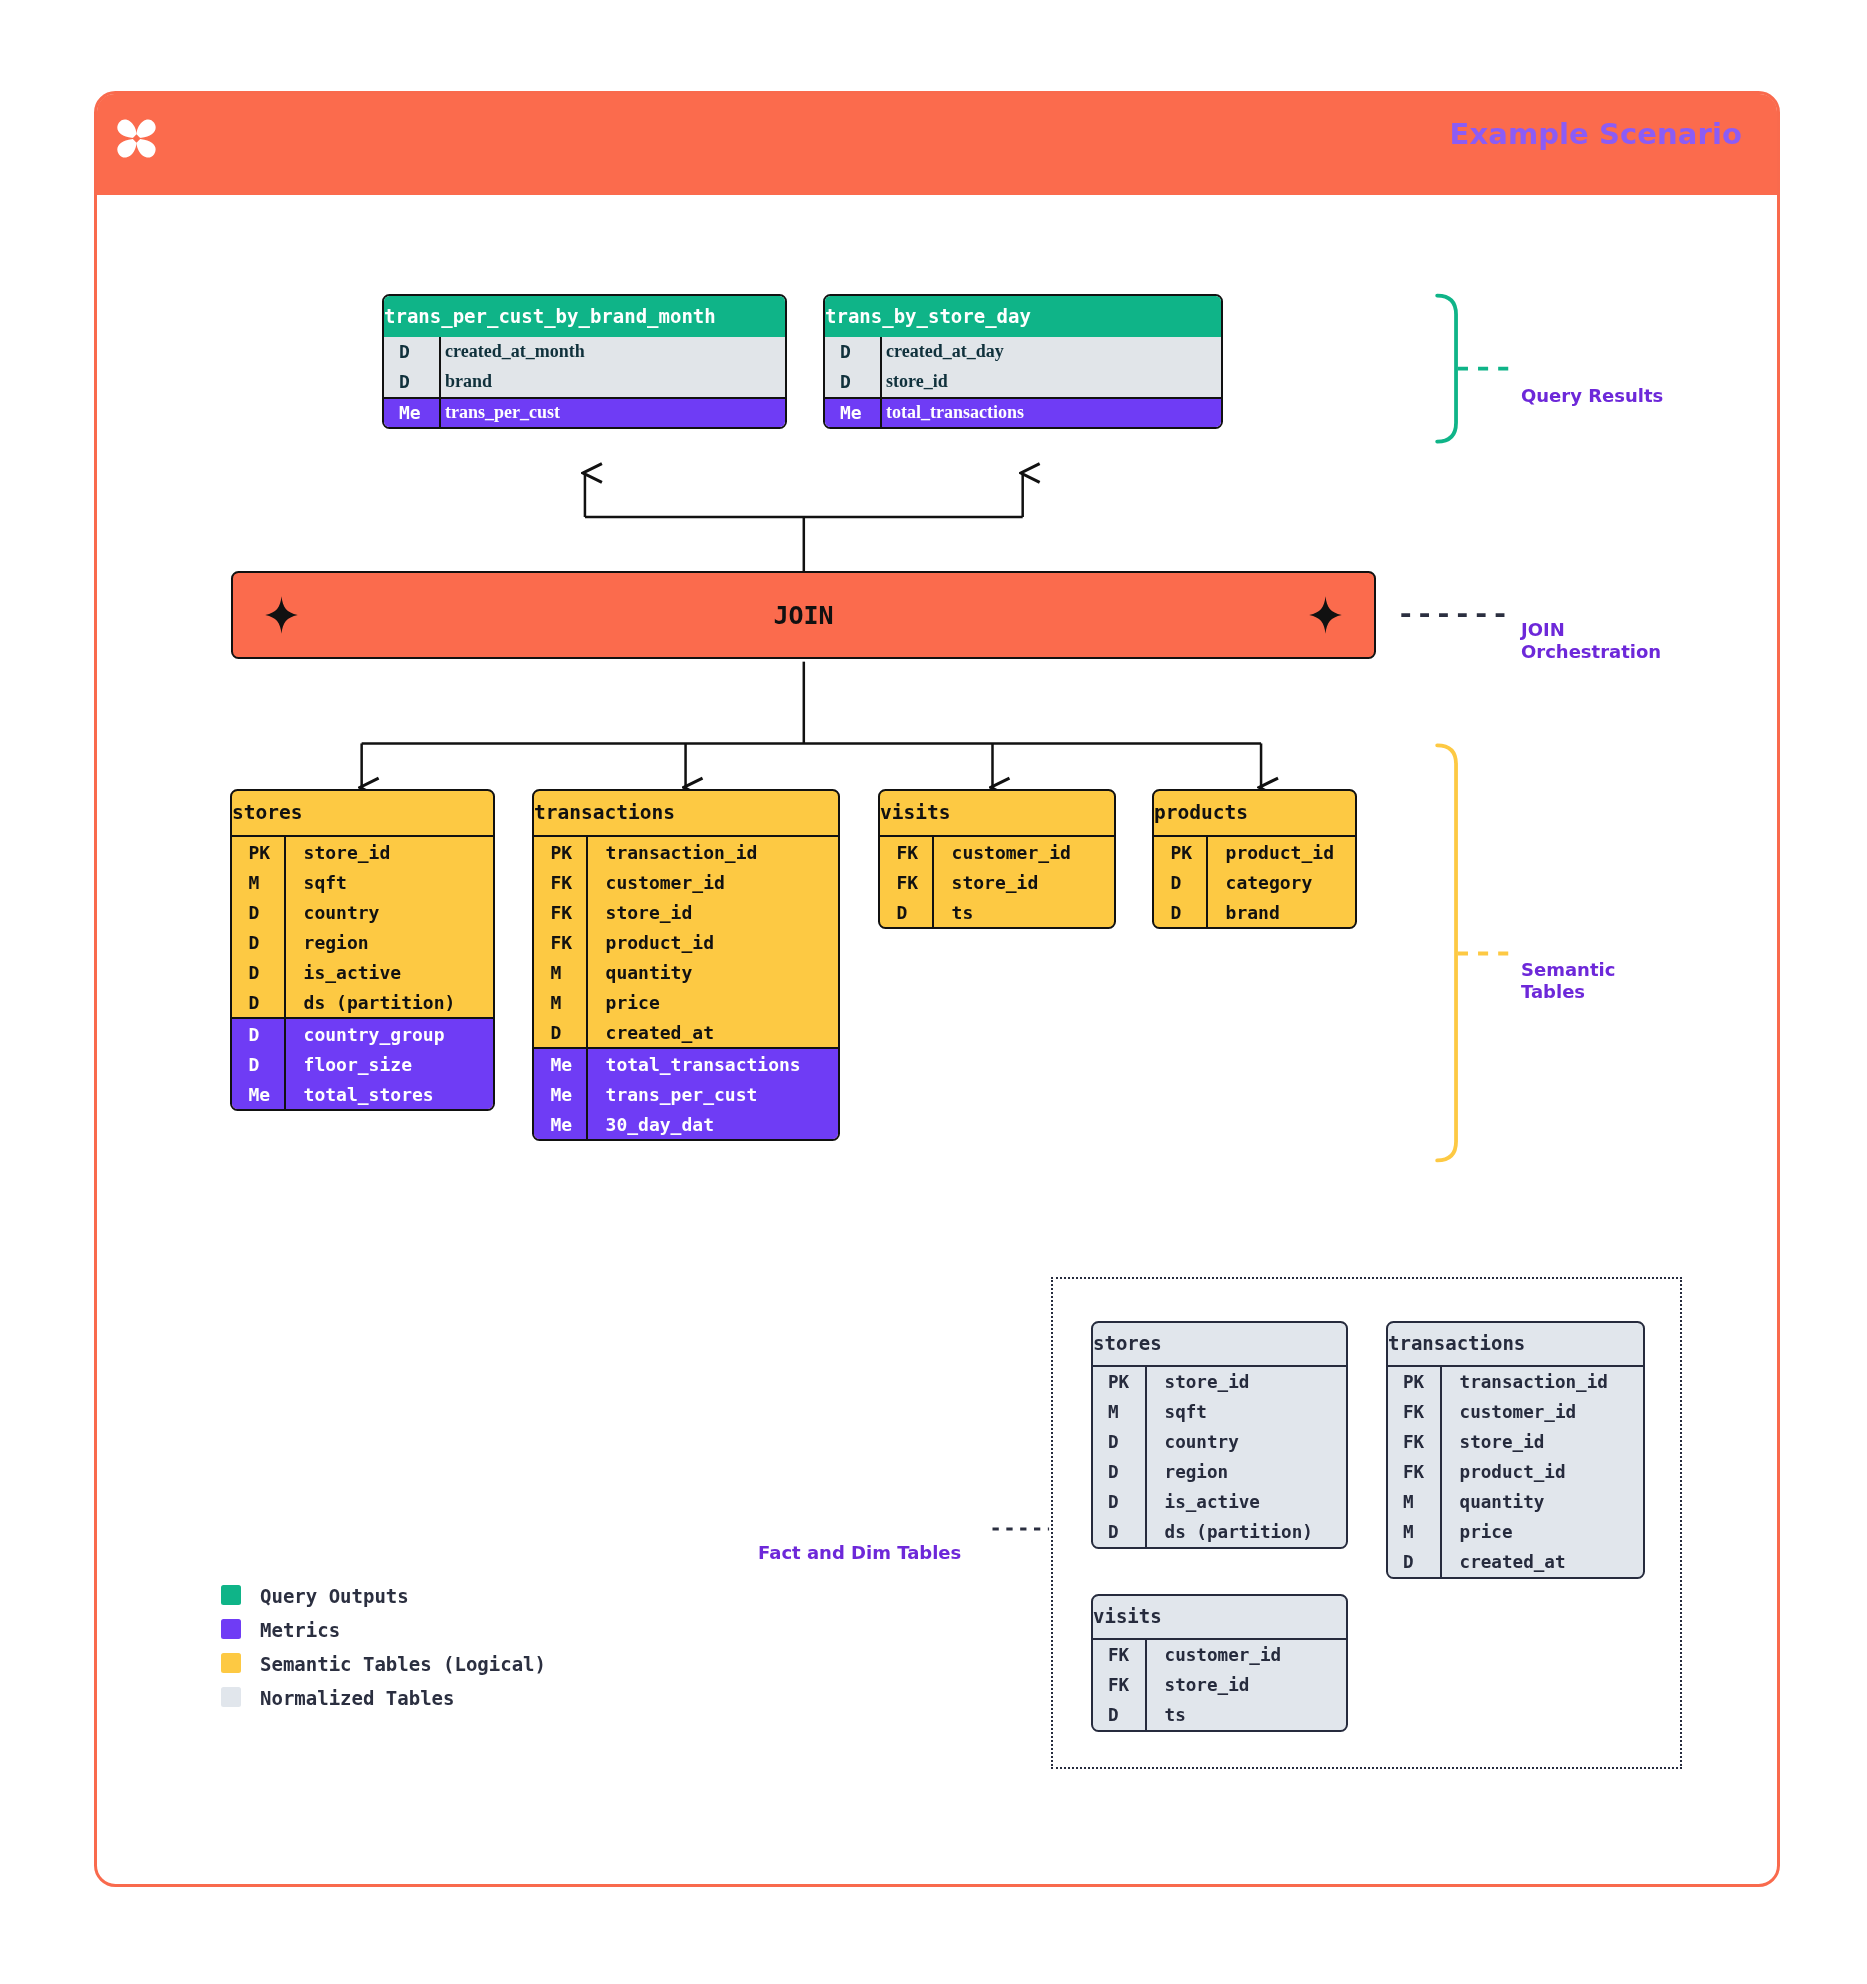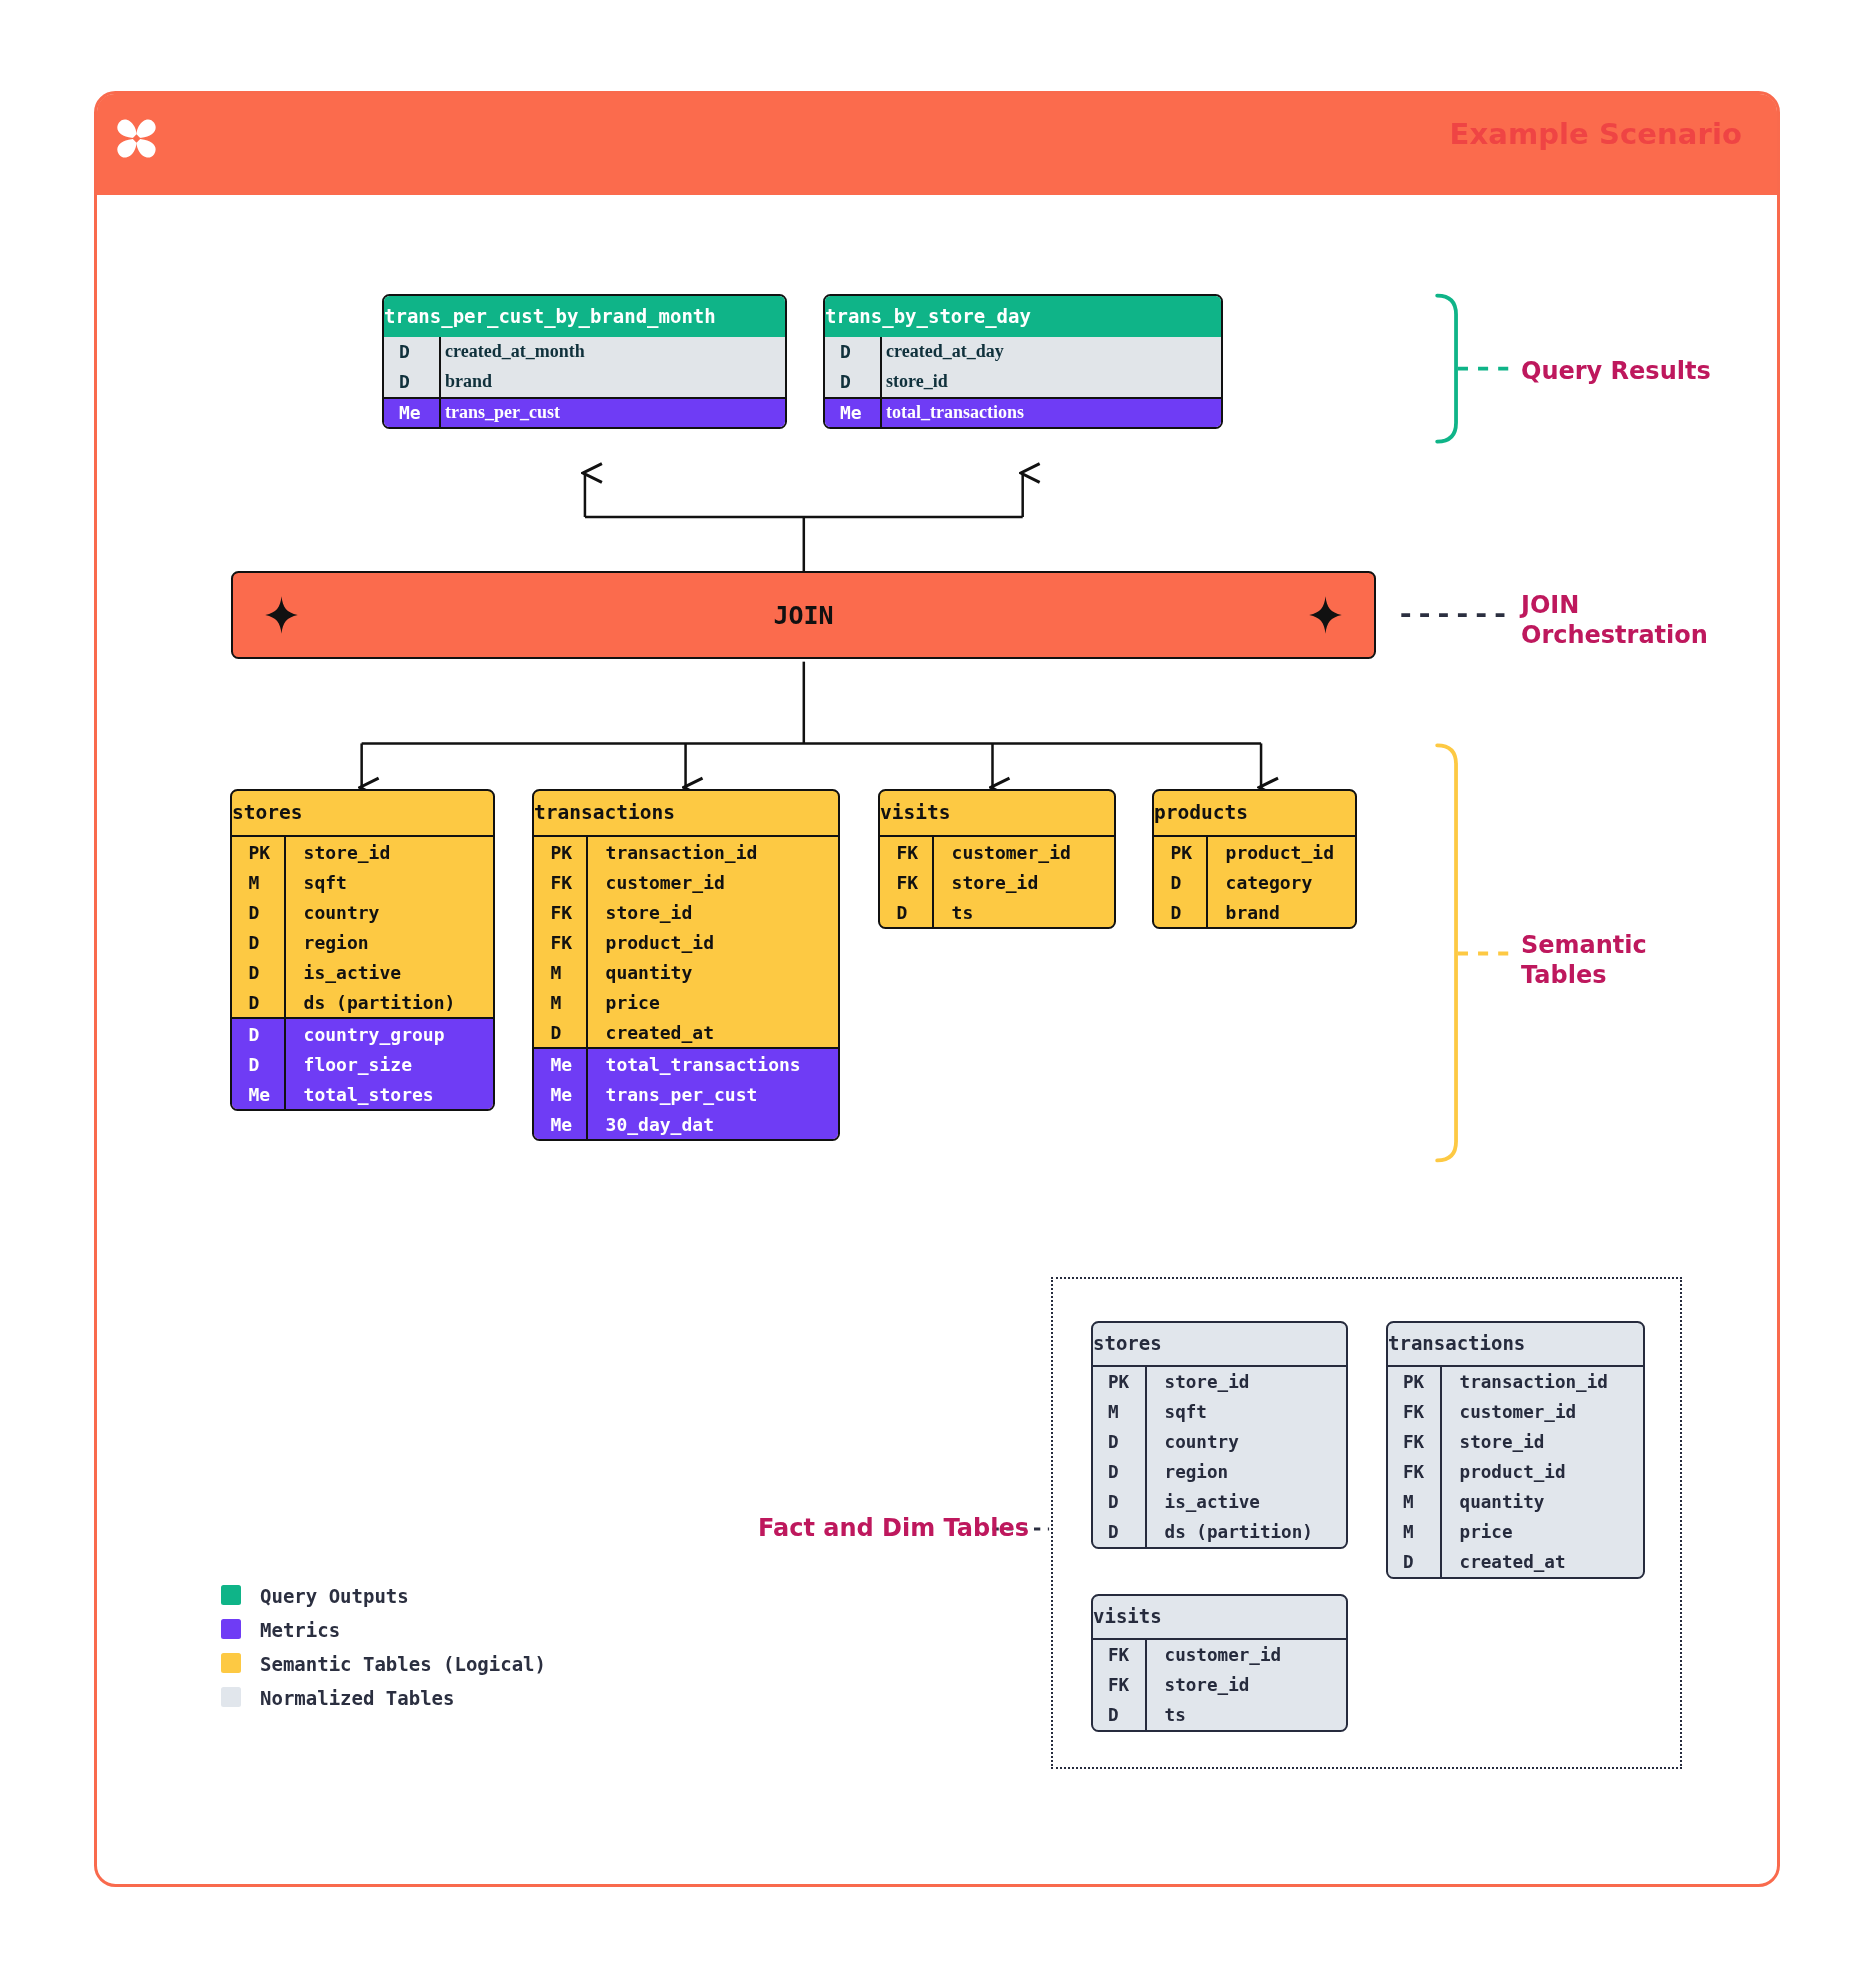--- a/index.html
+++ b/index.html
@@ -6,21 +6,21 @@
   body{width:1868px;height:1985px;font-family:"DejaVu Sans",sans-serif;}
   .stage{position:relative;width:1868px;height:1985px;overflow:hidden;background:#fff;}
 
   
   .card{position:absolute;left:94px;top:91px;width:1686px;height:1796px;
         border:3.1px solid #f96a4d;border-radius:21.4px;background:#fff;box-sizing:border-box;}
   .card-header{position:absolute;left:0;top:0;width:100%;height:101px;background:#fb6b4d;
         border-radius:17.6px 17.6px 0 0;}
   .logo{position:absolute;left:112px;top:114px;width:49px;height:49px;}
   .card-title{position:absolute;right:126px;top:117px;font-size:29px;font-weight:bold;
-        color:#ef4444;font-family:"DejaVu Sans",sans-serif;letter-spacing:0.1px;}
+        color:#8b5cf6;font-family:"DejaVu Sans",sans-serif;letter-spacing:0.1px;}
 
   
   .tbl{position:absolute;box-sizing:border-box;border:2.5px solid #111;border-radius:7.5px;
        overflow:hidden;font-family:"DejaVu Sans Mono",monospace;}
   .tbl .thead{width:100%;box-sizing:border-box;text-align:left;font-weight:bold;}
   .tbl .trow{display:flex;align-items:center;box-sizing:border-box;}
   .tbl .tkey{flex:0 0 auto;box-sizing:border-box;font-weight:bold;text-align:left;}
   .tbl .tval{flex:1 1 auto;box-sizing:border-box;font-weight:bold;text-align:left;}
 
   
@@ -57,21 +57,21 @@
            display:flex;align-items:center;justify-content:center;}
   .joinbar .jlabel{font-family:"DejaVu Sans Mono",monospace;font-size:25px;font-weight:bold;color:#111;}
   .sparkle{position:absolute;top:50%;transform:translateY(-50%);width:35px;height:40px;}
   .sparkle.left{left:31px;} .sparkle.right{right:31px;}
 
   
   svg.conn{position:absolute;left:0;top:0;width:1868px;height:1985px;pointer-events:none;}
 
   
   .anno{position:absolute;font-family:"DejaVu Sans",sans-serif;font-weight:bold;
-        color:#be185d;font-size:24px;line-height:1.24;}
+        color:#6d28d9;font-size:18px;line-height:1.24;margin-top:28px;}
 
   
   .dotgroup{position:absolute;left:1051px;top:1277px;width:631px;height:492px;
             border:2.5px dotted #262b3d;box-sizing:border-box;}
 
   
   .legend{position:absolute;left:221px;top:1585px;}
   .legend .lrow{display:flex;align-items:flex-start;height:34px;}
   .legend .sw{width:20px;height:20px;border-radius:2.5px;margin-right:19px;flex:0 0 auto;}
   .legend .ltxt{font-family:"DejaVu Sans Mono",monospace;font-size:19px;font-weight:bold;color:#2b2f40;}

